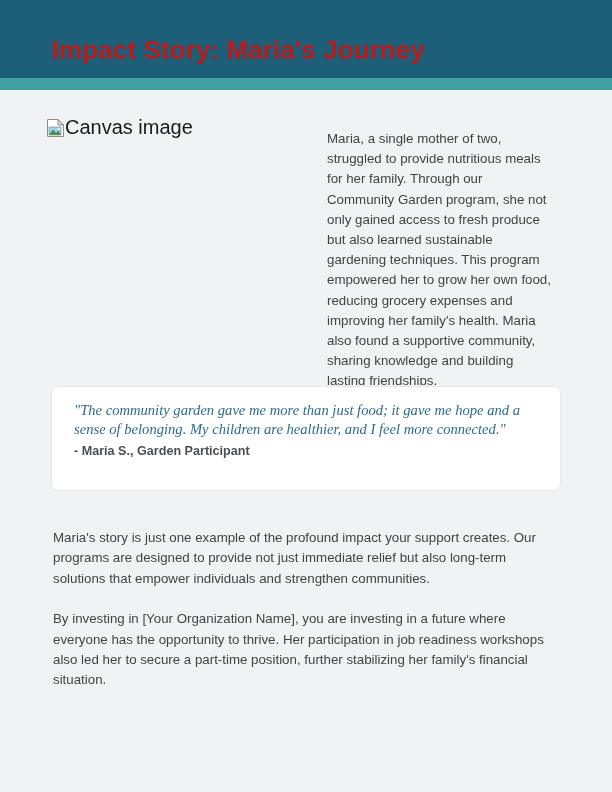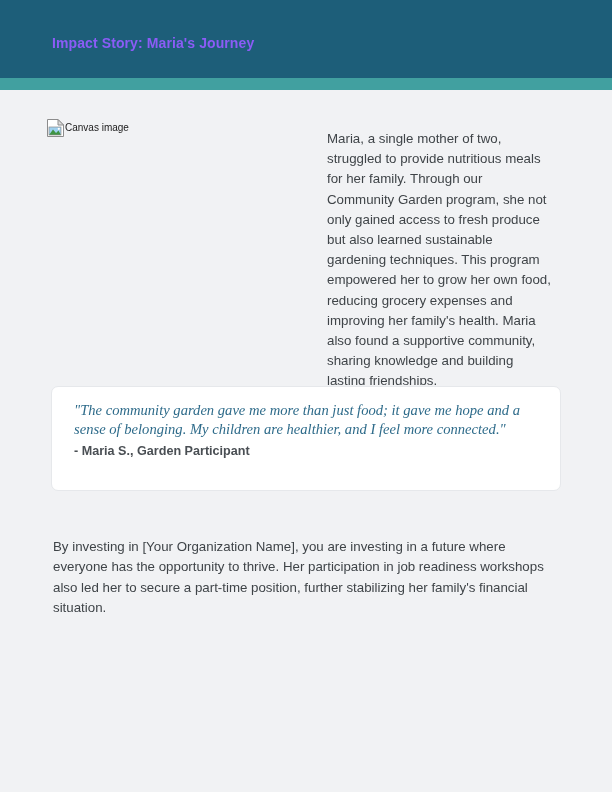--- a/index.html
+++ b/index.html
@@ -22,23 +22,23 @@
     left: 0;
     top: 0;
     width: 612px;
     height: 78px;
     background: #1d5e79;
   }
   .header-title {
     position: absolute;
     left: 52px;
     top: 35px;
-    font-size: 14px;
+    font-size: 26px;
     font-weight: bold;
-    color: #8b5cf6;
+    color: #b91c1c;
     letter-spacing: 0.1px;
     white-space: nowrap;
   }
   .header-accent {
     position: absolute;
     left: 0;
     top: 78px;
     width: 612px;
     height: 12px;
     background: #41a0a0;
@@ -53,21 +53,21 @@
     align-items: flex-start;
     gap: 1px;
   }
   .broken-img-icon {
     width: 17px;
     height: 18px;
     flex: 0 0 auto;
     display: block;
   }
   .canvas-image-alt {
-    font-size: 10px;
+    font-size: 20px;
     color: #1a1a1a;
     line-height: 17px;
     font-family: "Liberation Sans", sans-serif;
     white-space: nowrap;
   }
 
   
   .story-body {
     position: absolute;
     left: 327px;
@@ -153,14 +153,15 @@
 <div class="story-body">
   <p>Maria, a single mother of two, struggled to provide nutritious meals for her family. Through our Community Garden program, she not only gained access to fresh produce but also learned sustainable gardening techniques. This program empowered her to grow her own food, reducing grocery expenses and improving her family's health. Maria also found a supportive community, sharing knowledge and building lasting friendships.</p>
 </div>
 
 <div class="quote-card">
   <p class="quote-text">"The community garden gave me more than just food; it gave me hope and a sense of belonging. My children are healthier, and I feel more connected."</p>
   <p class="quote-attribution">- Maria S., Garden Participant</p>
 </div>
 
 <div class="closing">
+  <p>Maria's story is just one example of the profound impact your support creates. Our programs are designed to provide not just immediate relief but also long-term solutions that empower individuals and strengthen communities.</p>
   <p>By investing in [Your Organization Name], you are investing in a future where everyone has the opportunity to thrive. Her participation in job readiness workshops also led her to secure a part-time position, further stabilizing her family's financial situation.</p>
 </div>
 
 </body></html>

